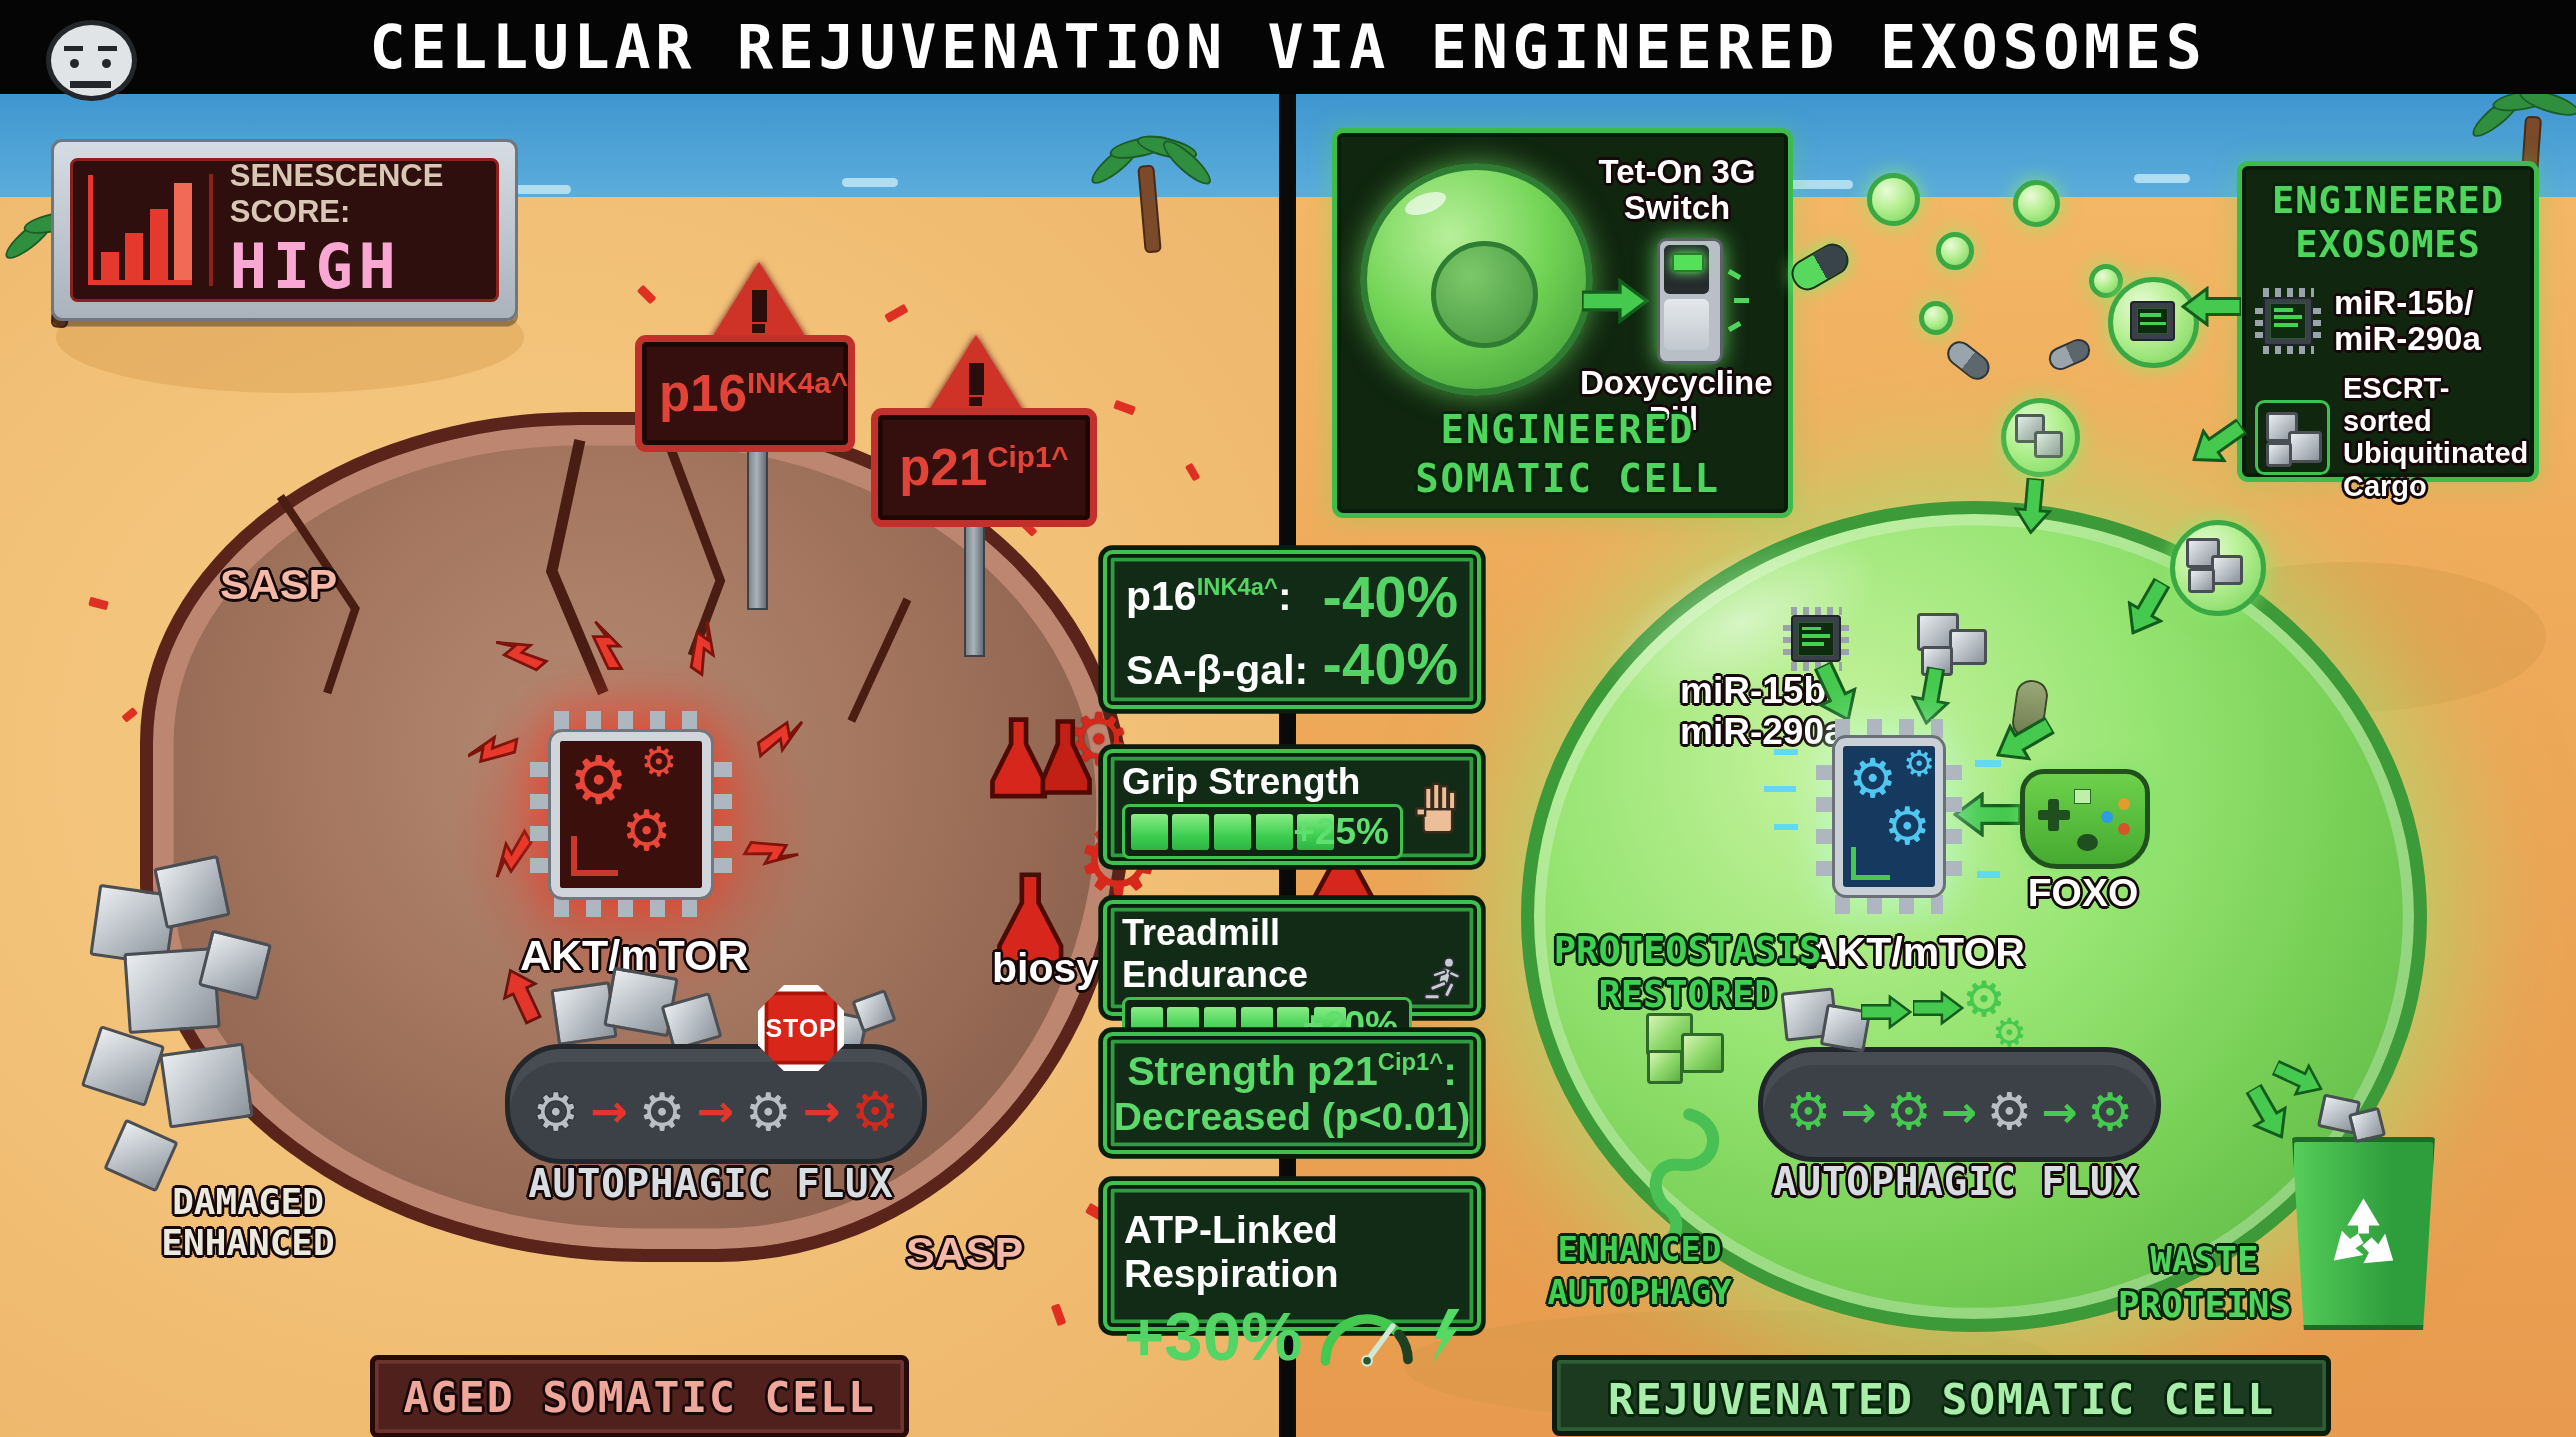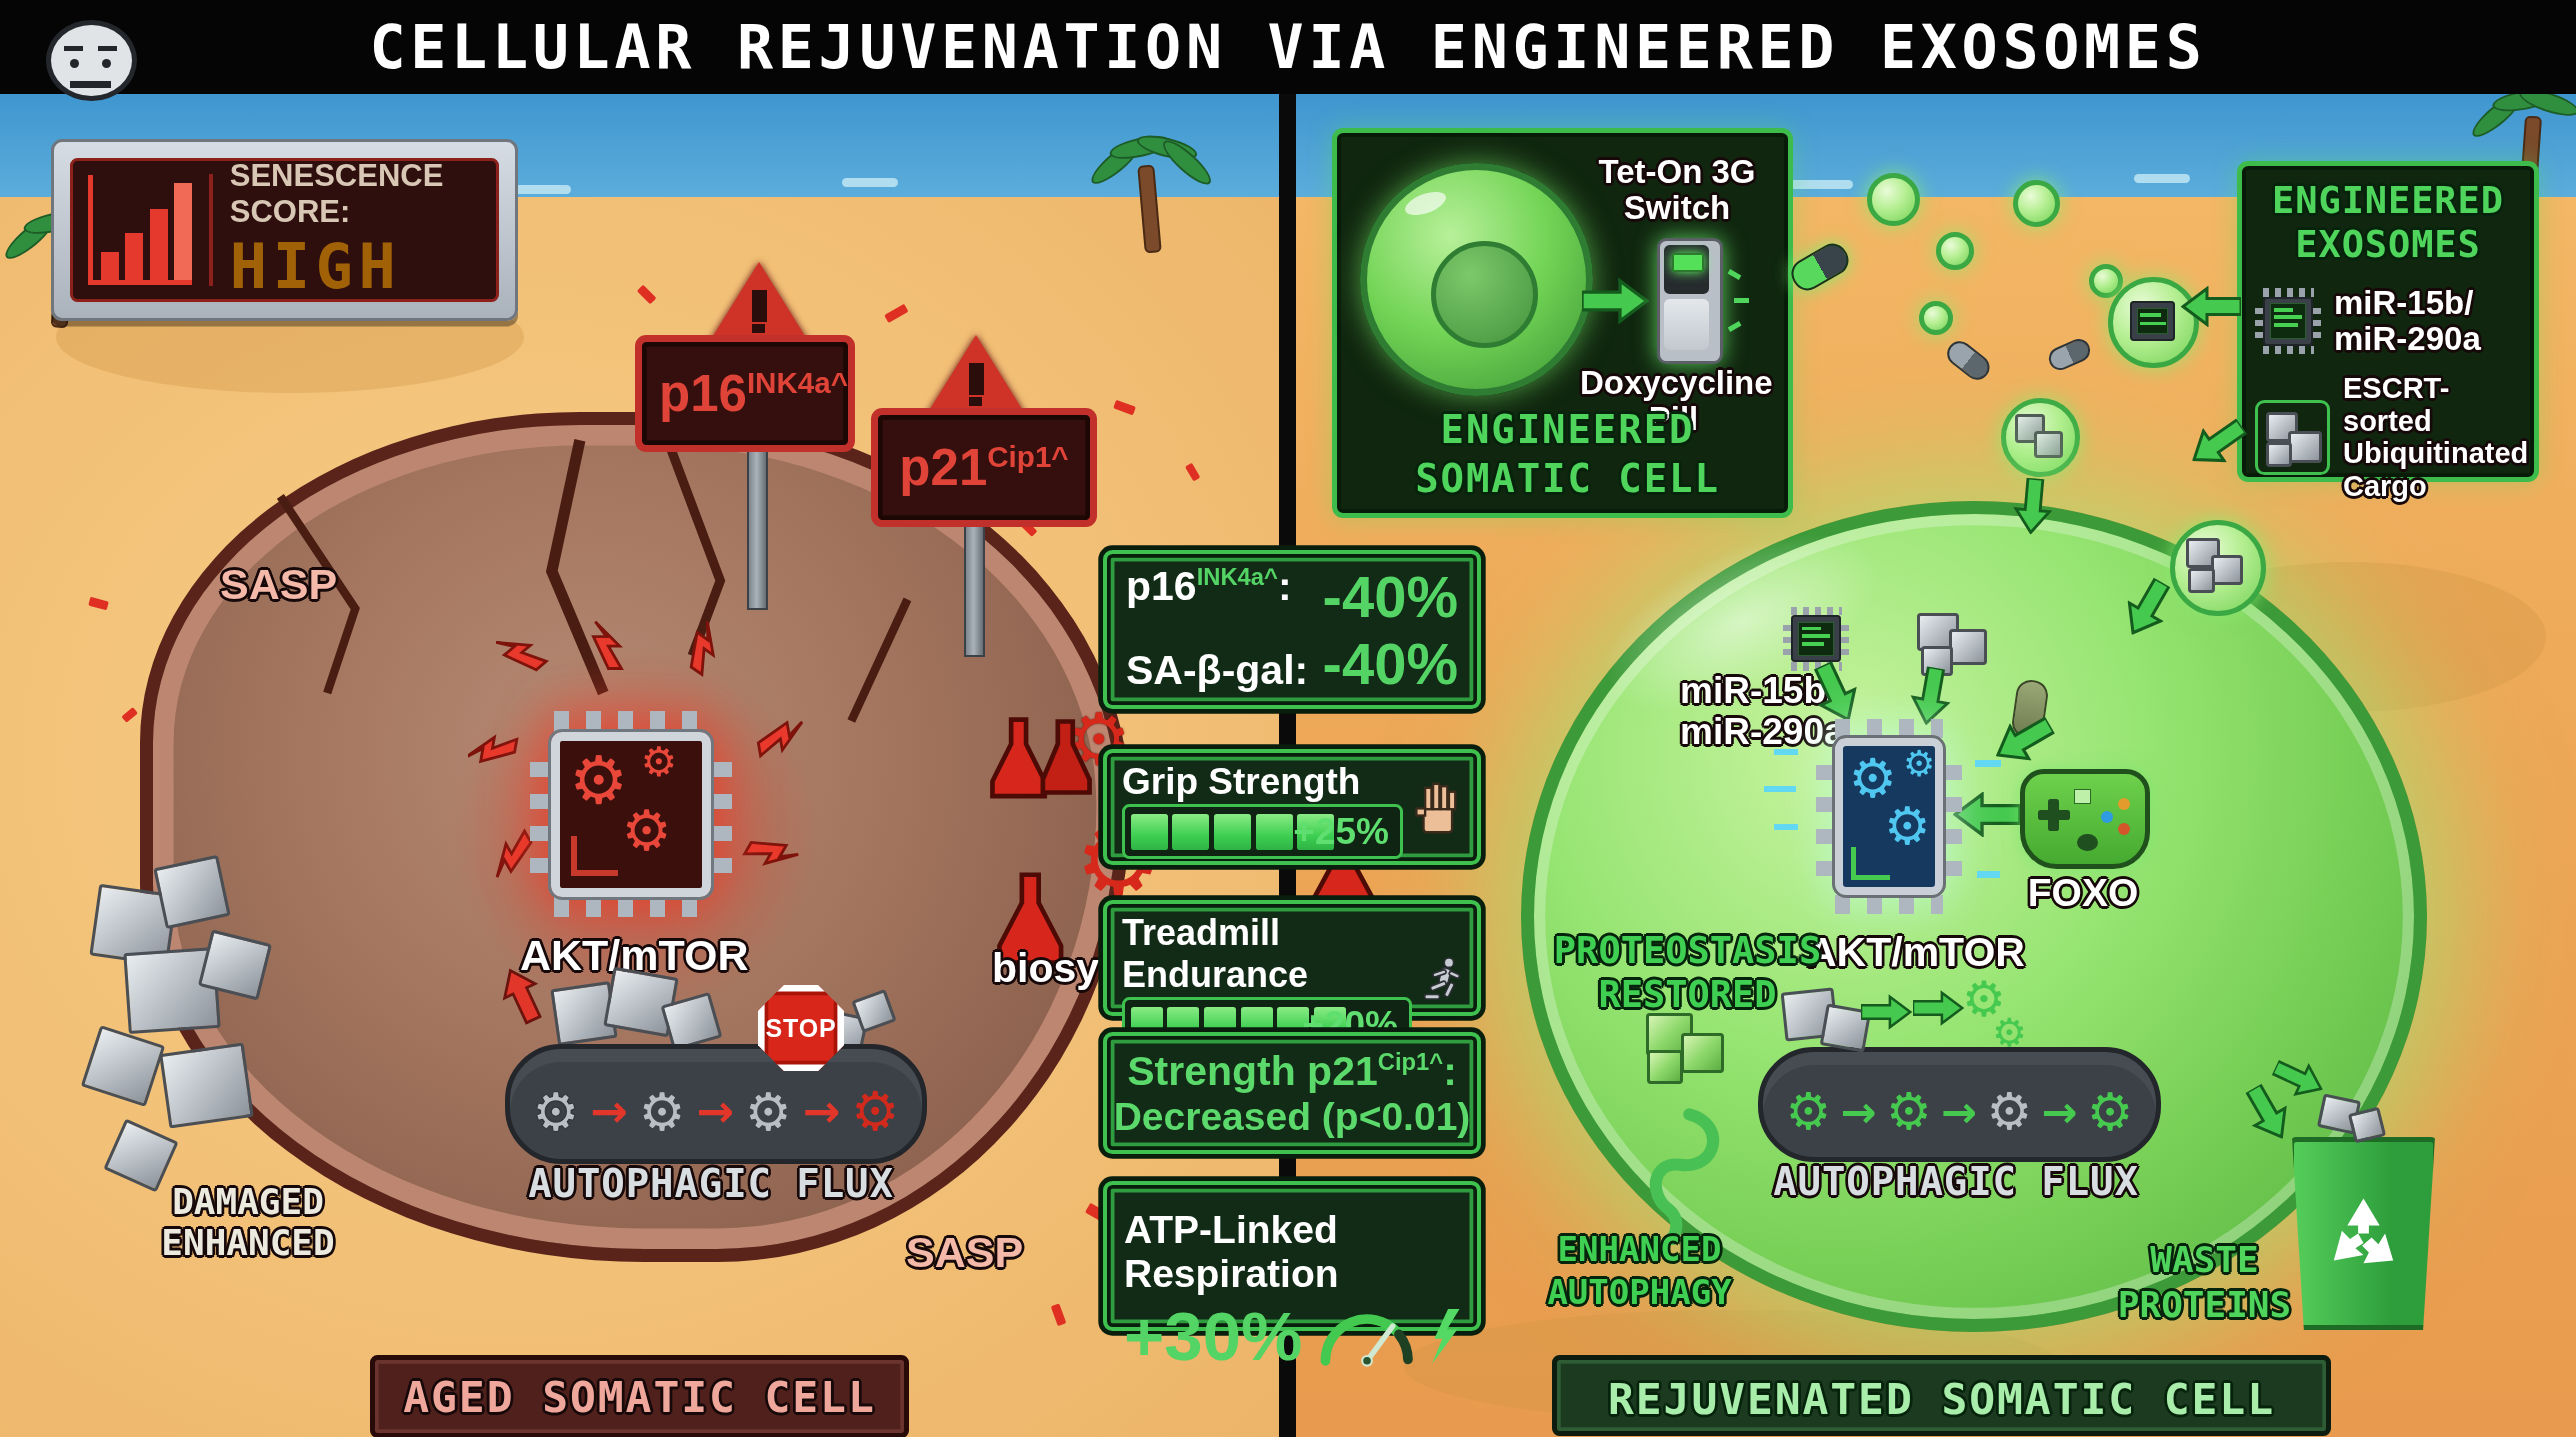--- a/index.html
+++ b/index.html
@@ -136,21 +136,21 @@
     <div class="sen-inner">
       <div class="sen-bars">
         <div style="height:28px;"></div>
           <div style="height:47px;"></div>
           <div style="height:71px;"></div>
           <div style="height:97px;background:#f06a55;"></div>
       </div>
       <div class="sen-div"></div>
       <div>
         <div class="sans" style="font-size:31px;color:#d8c7b4;">SENESCENCE SCORE:</div>
-        <div class="px" style="font-size:62px;color:#a16207;letter-spacing:5.6px;">HIGH</div>
+        <div class="px" style="font-size:62px;color:#f9a8d4;letter-spacing:5.6px;">HIGH</div>
       </div>
     </div>
   </div>
 
   <div class="abs" style="left:710px;top:262px;z-index:6;">
       <div class="wtri">
         <i></i>
         <b></b>
       </div>
     </div>
@@ -264,21 +264,21 @@
   <div class="abs px o-blk ctr" style="left:117px;top:1181px;width:262px;font-size:36px;color:#eceadf;line-height:1.15;">
     <div>DAMAGED</div>
       <div>ENHANCED</div>
   </div>
 
   <div class="abs banner banner-red" style="left:370px;top:1355px;width:529px;height:73px;">
     <span class="px o-blk" style="font-size:43px;letter-spacing:1.9px;">AGED SOMATIC CELL</span>
   </div>
 
   <div class="abs stat" style="top:550px;height:159px;display:flex;flex-direction:column;justify-content:center;padding:0 19px;">
-    <div style="display:flex;align-items:flex-start;justify-content:space-between;">
+    <div style="display:flex;align-items:center;justify-content:space-between;">
       <div class="sans" style="font-size:41px;"><span>p16</span><sup style="color:#54d465;">INK4a^</sup><span>:</span></div>
       <div class="sans" style="font-size:58px;color:#54d465;">-40%</div>
     </div>
     <div style="display:flex;align-items:baseline;justify-content:space-between;">
       <div class="sans" style="font-size:41px;">SA-β-gal:</div>
       <div class="sans" style="font-size:58px;color:#54d465;">-40%</div>
     </div>
   </div>
 
   <div class="abs stat" style="top:749px;height:116px;padding:7.5px 15px;">

